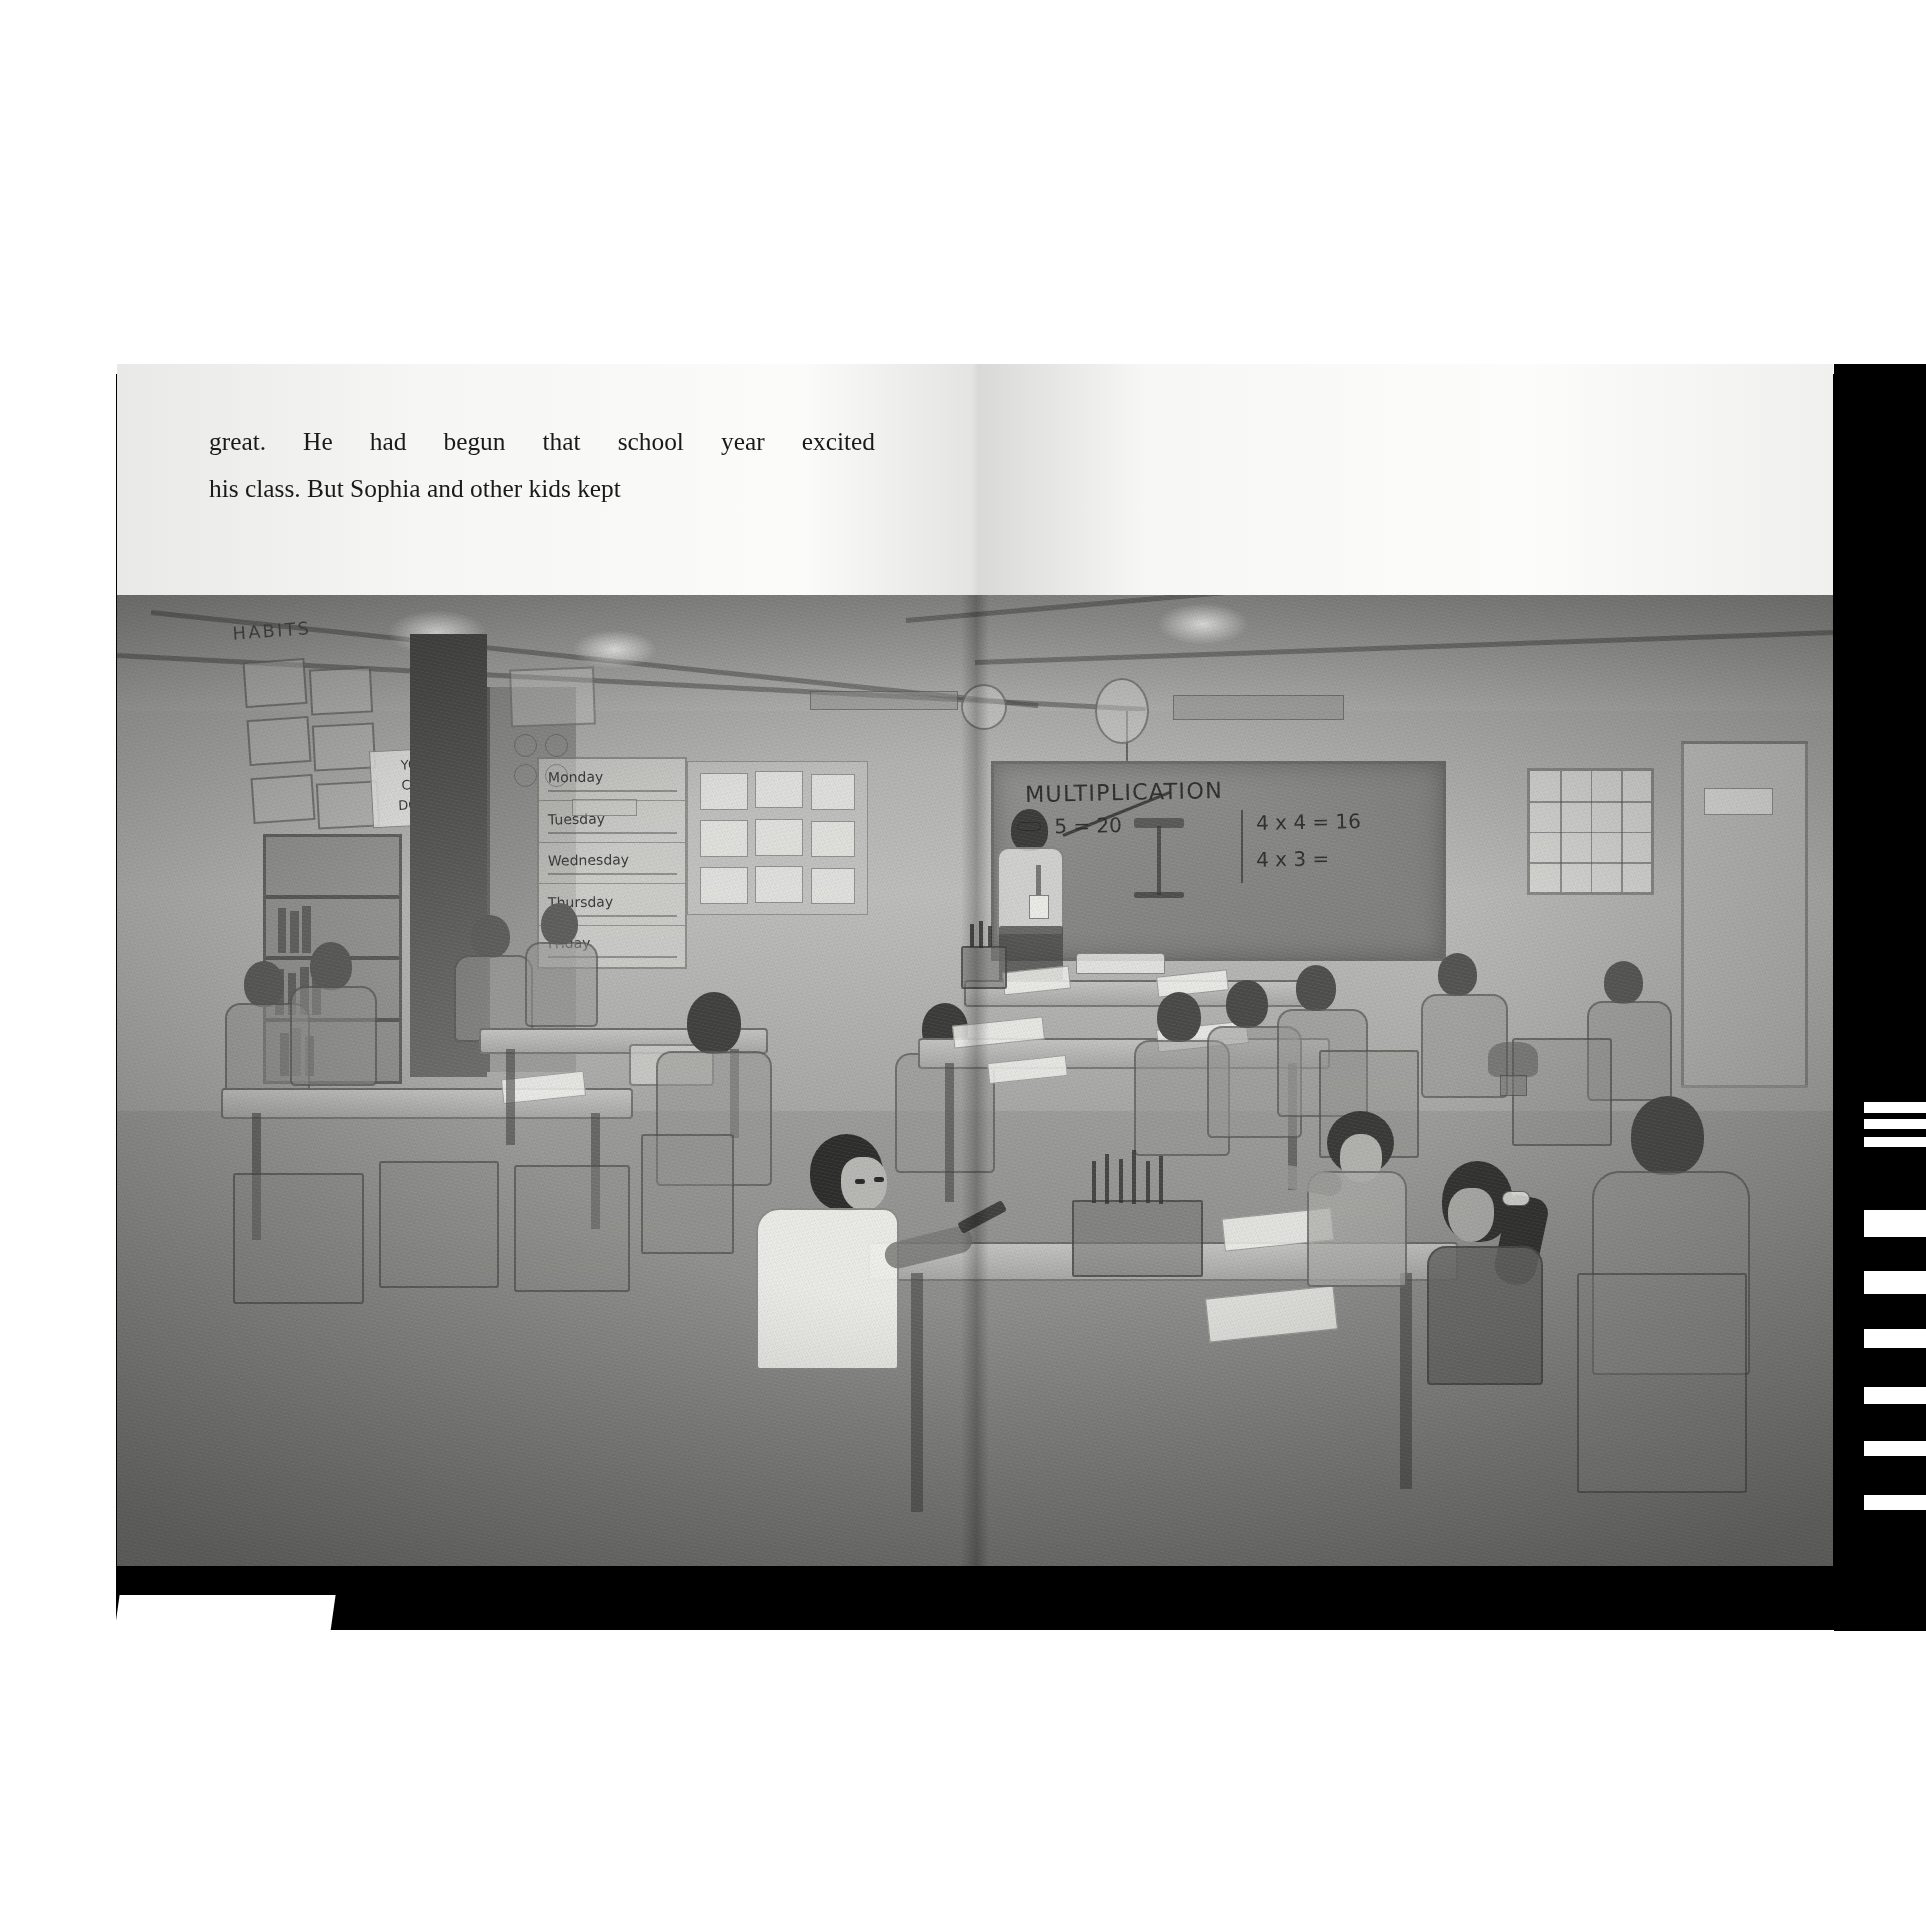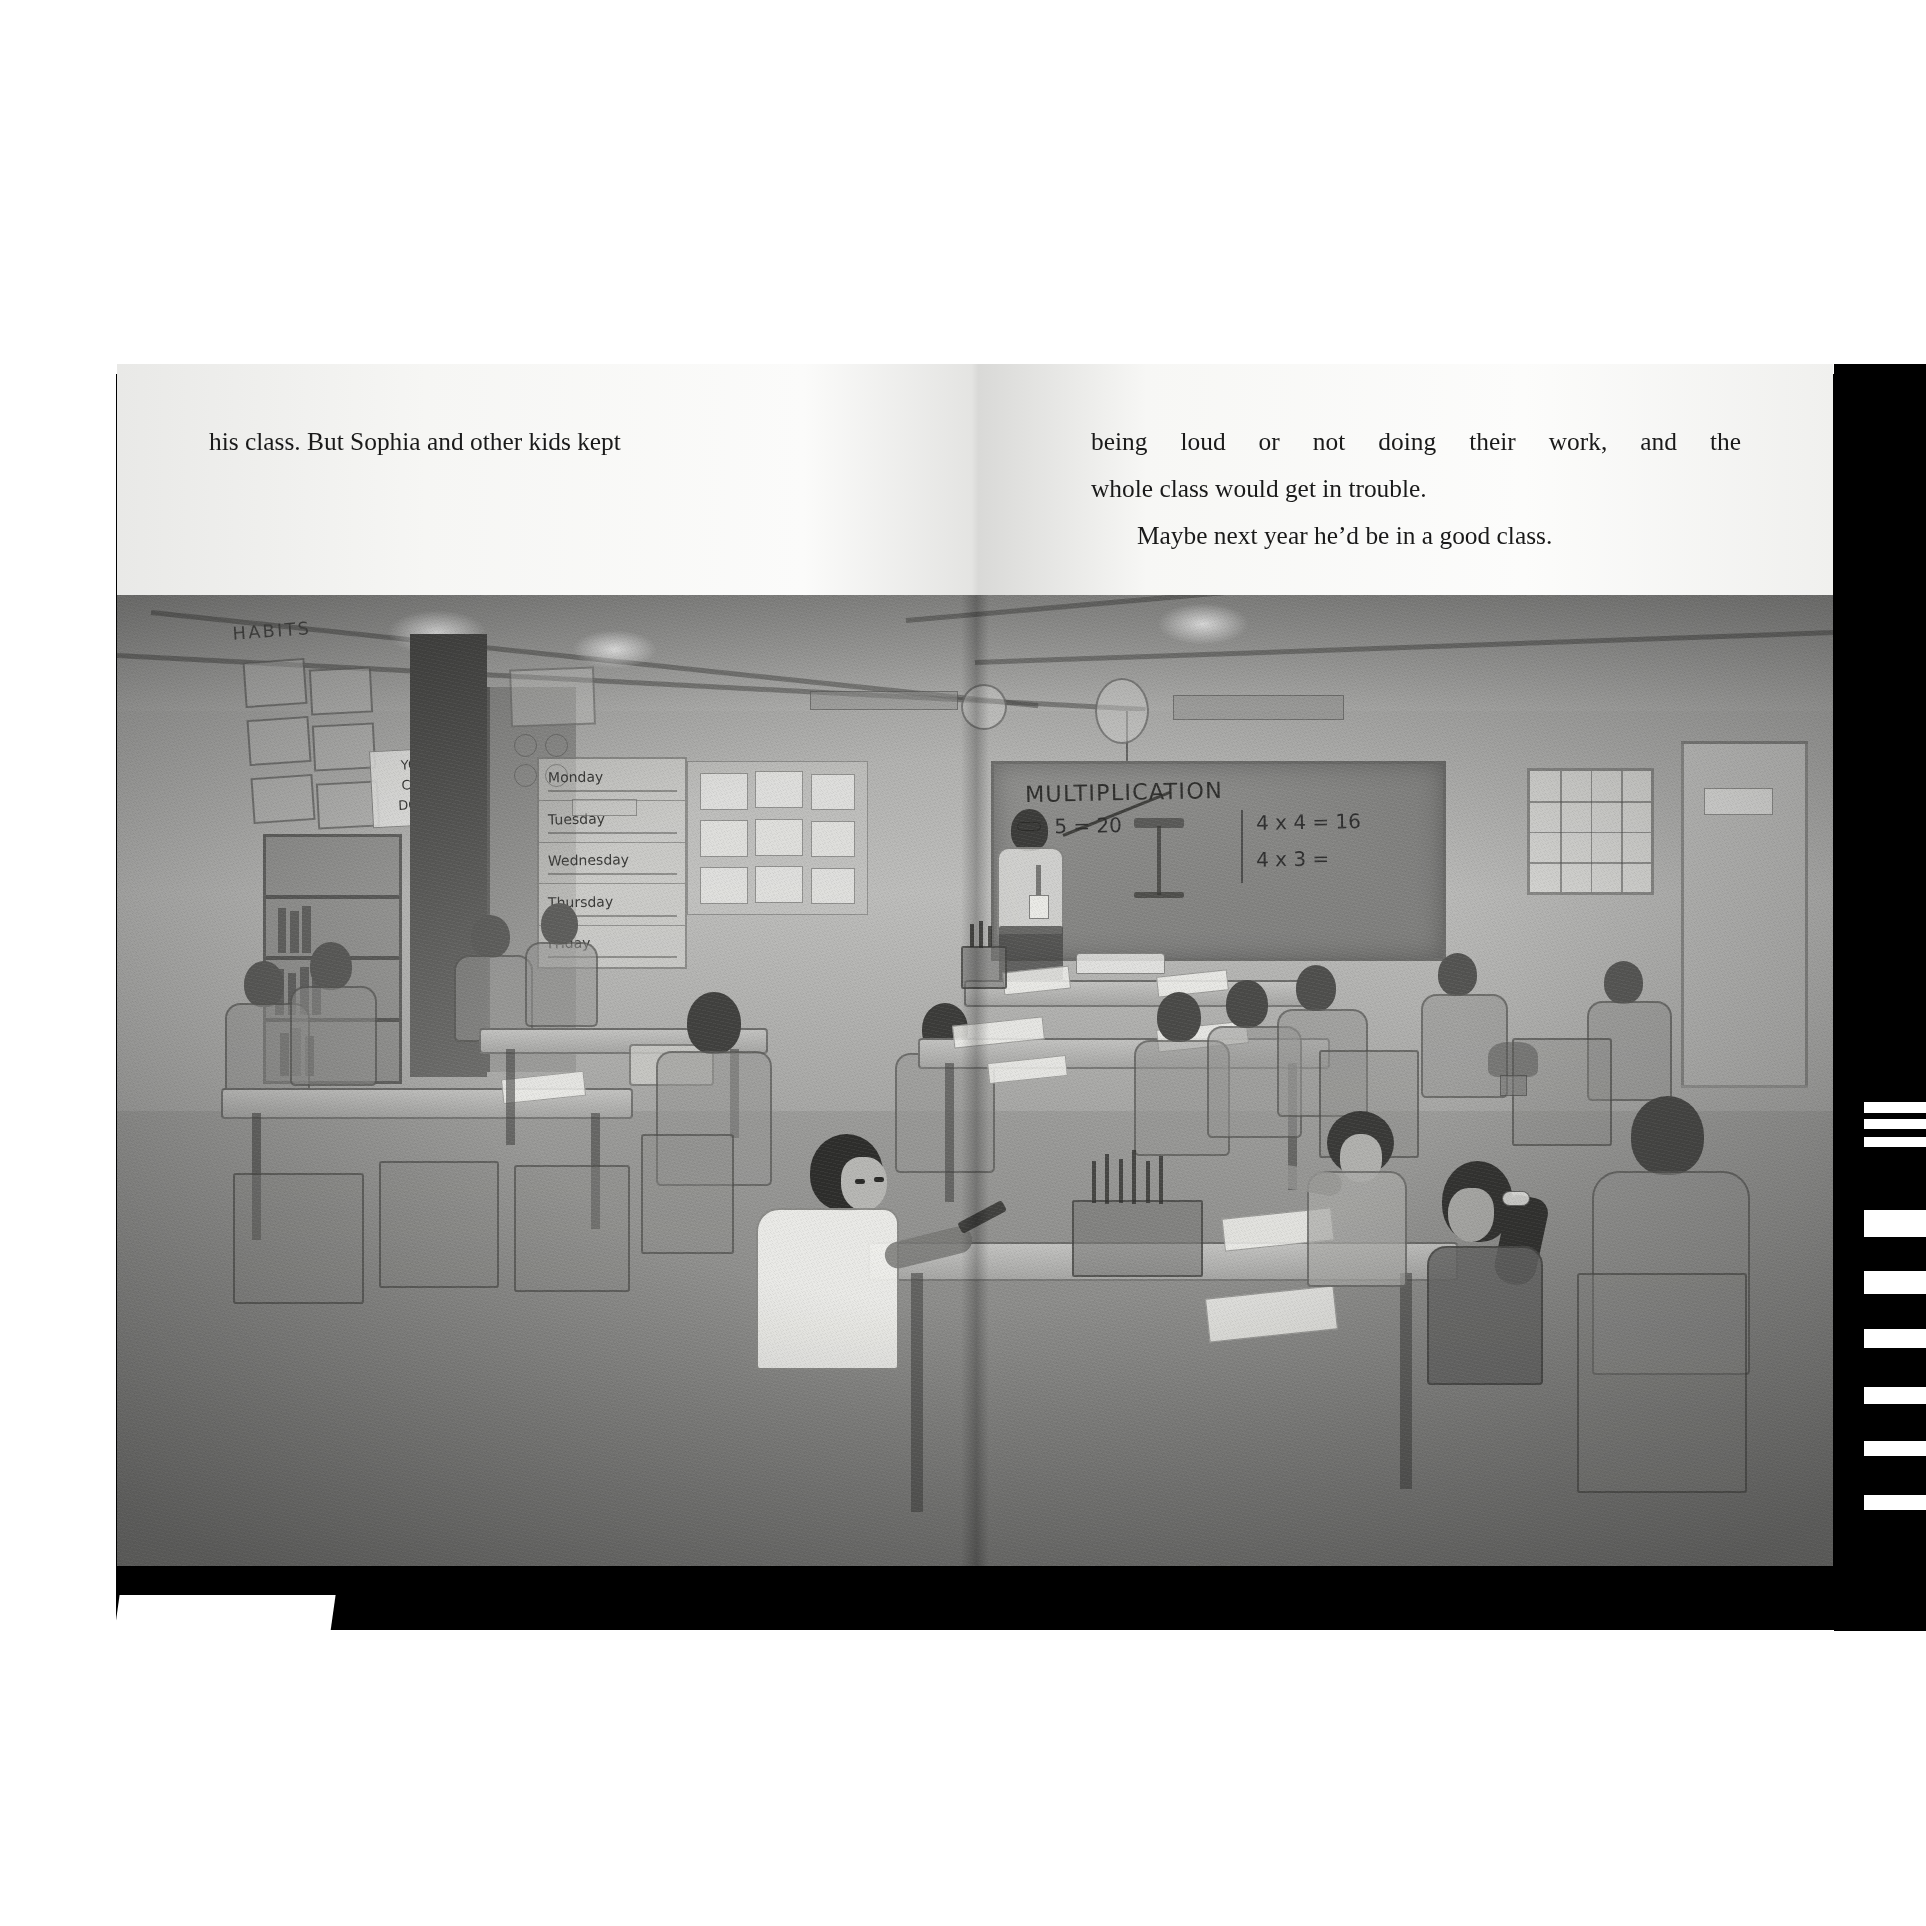--- a/index.html
+++ b/index.html
@@ -481,28 +481,24 @@
 <div id="spread-stage">
 
   <div id="page-shadow"></div>
 
   <div id="book-spread">
     <div id="page-light"></div>
 
     <div id="text-area">
 
       <div class="text-col left">
+        <div class="body-line">great. He had begun that school year excited</div>
         <div class="body-line last">his class. But Sophia and other kids kept</div>
       </div>
 
-      <div class="text-col right">
-        <div class="body-line">being loud or not doing their work, and the</div>
-        <div class="body-line last">whole class would get in trouble.</div>
-        <div class="body-line indent">Maybe next year he’d be in a good class.</div>
-      </div>
 
     </div>
 
     <div id="illustration">
 
       <div class="sk" id="ceiling">
         <div class="beam" style="left:2%;top:15.4px;width:52%;transform:rotate(6deg);"></div>
         <div class="beam" style="left:0%;top:58px;width:60%;transform:rotate(3deg);"></div>
         <div class="beam" style="left:46%;top:23px;width:56%;transform:rotate(-5deg);"></div>
         <div class="beam" style="left:50%;top:65px;width:52%;transform:rotate(-2deg);"></div>

